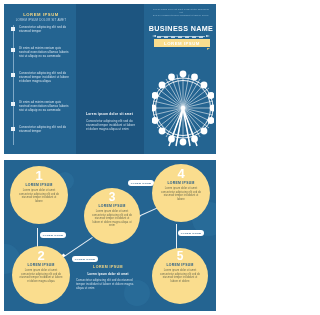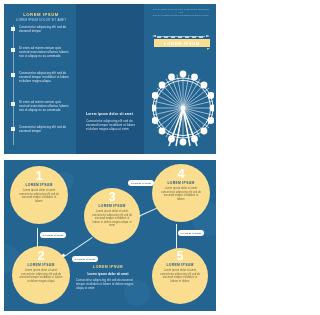--- a/index.html
+++ b/index.html
@@ -179,20 +179,21 @@
       <span class="tl-txt">Consectetur adipiscing elit sed do eiusmod tempor</span>
     </div>
 
     <div class="m-title">Lorem ipsum dolor sit amet</div>
     <div class="m-body">Consectetur adipiscing elit sed do eiusmod tempor incididunt ut labore et dolore magna aliqua ut enim</div>
 
     <div class="r-tiny">
       <div>Lorem ipsum dolor sit amet consectetur adipiscing elit</div>
       <div>sed do eiusmod tempor incididunt ut labore dolore</div>
     </div>
+    <div class="r-name">BUSINESS NAME</div>
 
     <div class="r-rule">
       <span class="ar ar-l"></span>
       <span class="bar"></span>
       <span class="dashes"></span>
       <span class="ar ar-r"></span>
     </div>
 
     <div class="ribbon">
       <span class="txt">LOREM IPSUM</span>

